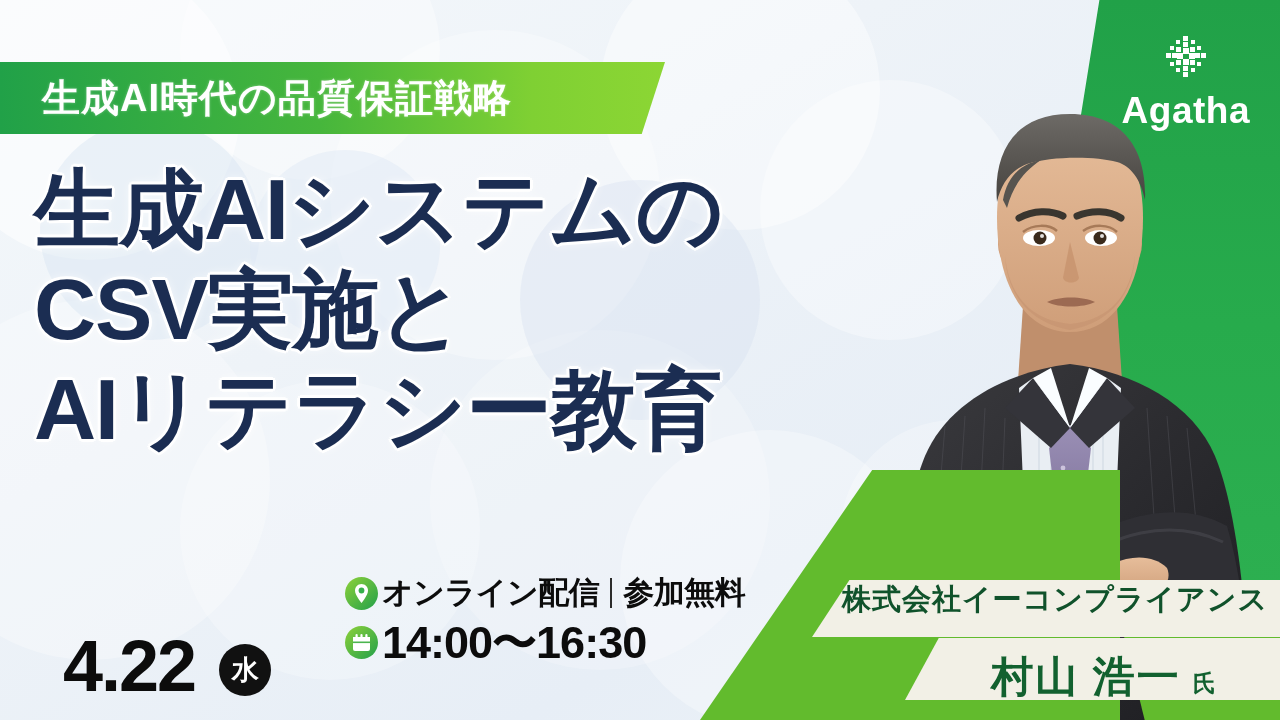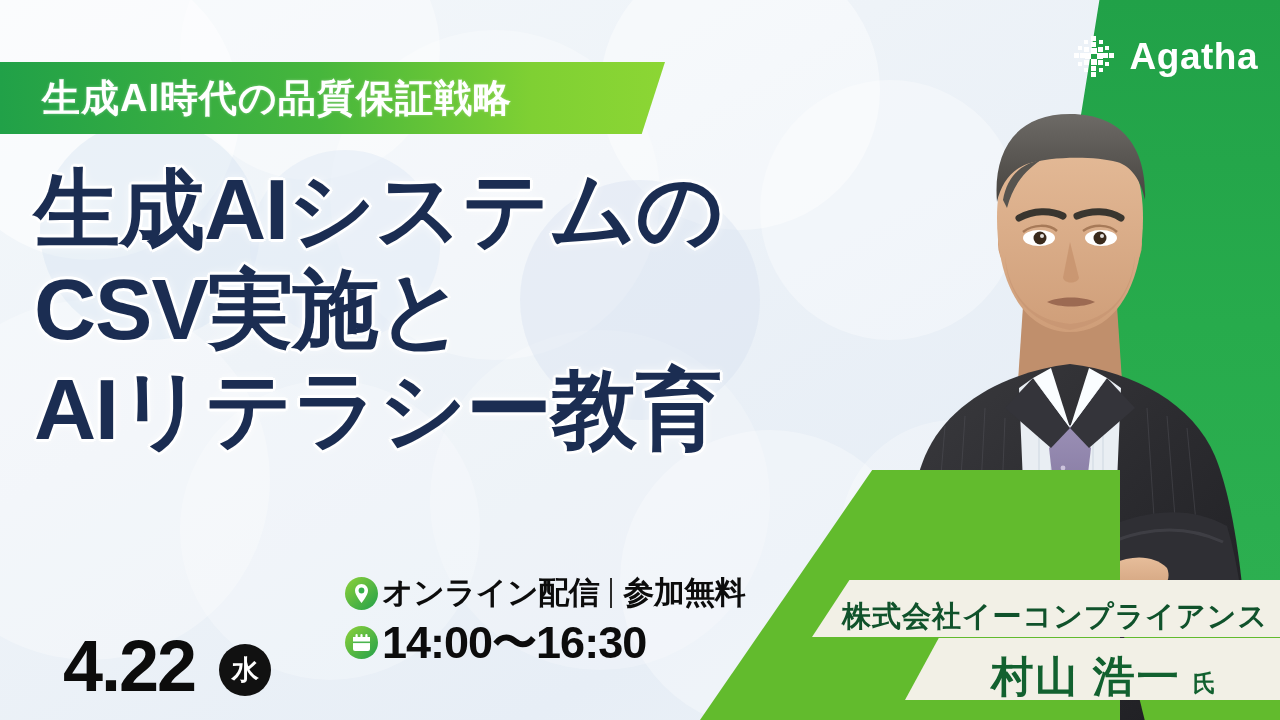--- a/index.html
+++ b/index.html
@@ -49,22 +49,22 @@
     clip-path:polygon(0% 0%, 100% 0%, 100% 100%, 18% 100%);
   }
 
   
   #speaker-photo {
     position:absolute; left:855px; top:96px; width:430px; height:624px;
   }
 
   
   #logo {
-    position:absolute; right:22px; top:34px;
-    display:flex; align-items:center; gap:14px;
+    position:absolute; right:30px; top:34px;
+    display:flex; align-items:center; gap:14px;flex-direction:column;
   }
   #logo-mark { width:44px; height:44px; }
   #logo-word {
     color:#fff; font-size:37px; font-weight:700; letter-spacing:.5px; line-height:1;
   }
 
   
   #tagline {
     position:absolute; left:0; top:62px; width:665px; height:72px;
     background:linear-gradient(90deg,#21a148 0%,#46b63c 48%,#7fd033 80%,#8cd634 100%);
@@ -118,21 +118,21 @@
   .divider {
     display:inline-block; width:2px; height:30px; background:#2b2b2b;
     margin:0 11px; vertical-align:-5px;
   }
 
   
   #company-plate {
     position:absolute; left:812px; top:580px; width:468px; height:57px;
     background:#f2f0e6;
     clip-path:polygon(8% 0%, 100% 0%, 100% 100%, 0% 100%);
-    display:flex; align-items:flex-end; justify-content:center;
+    display:flex; align-items:flex-start; justify-content:center;
   }
   #company-text {
     color:#10522b; font-size:29px; font-weight:700; letter-spacing:1px; white-space:nowrap;
     margin-left:18px;
   }
   #name-plate {
     position:absolute; left:905px; top:638px; width:375px; height:62px;
     background:#f2f0e6;
     clip-path:polygon(9% 0%, 100% 0%, 100% 100%, 0% 100%);
     display:flex; align-items:baseline; justify-content:center; gap:12px;

